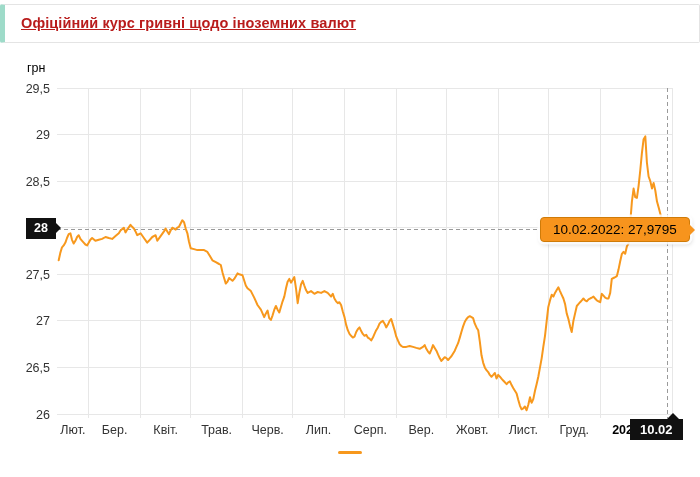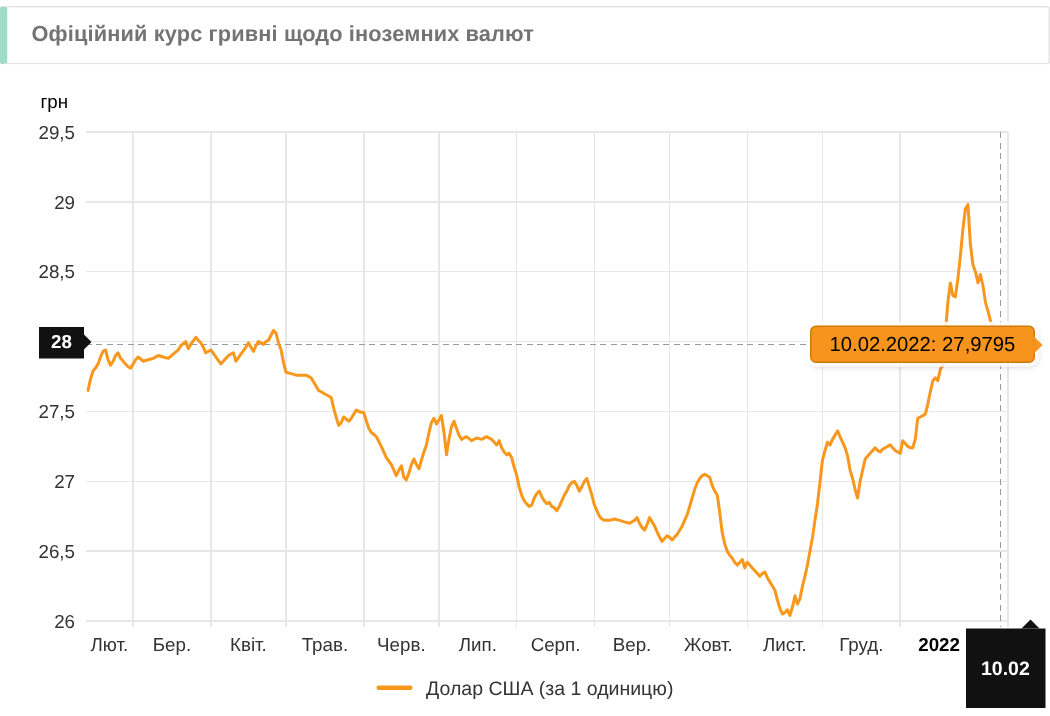--- a/index.html
+++ b/index.html
@@ -5,37 +5,37 @@
   html,body{margin:0;padding:0;}
   body{
     width:700px;height:477px;position:relative;overflow:hidden;
     background:#fff;font-family:"Liberation Sans",sans-serif;
   }
   .title-card{
     position:absolute;left:0;top:4px;right:0;background:#fff;
     border:1px solid #e4e4e4;border-left:5px solid #9edbc9;
     padding:10px 16px 11px 16px;box-sizing:border-box;border-radius:2px;
   }
-  .page-title{font-size:14.5px;font-weight:bold;color:#737373;letter-spacing:.1px;}
+  .page-title{font-size:14.5px;font-weight:bold;color:#b91c1c;letter-spacing:.1px;text-decoration:underline;}
   svg#plot{position:absolute;left:0;top:0;}
   .grid{stroke:#e7e7e7;stroke-width:1;shape-rendering:crispEdges;}
   .dash{stroke:#9a9a9a;stroke-width:1;stroke-dasharray:4 3;shape-rendering:crispEdges;}
   .ylabel,.xlabel{font-family:"Liberation Sans",sans-serif;font-size:12.5px;fill:#333;}
   .bold{font-weight:bold;fill:#000;}
   .unit-label{position:absolute;left:27px;top:61px;font-size:12.5px;color:#000000;}
   .badge{
     position:absolute;background:#111;color:#fff;font-size:12.5px;font-weight:bold;
     padding:4px 8px;line-height:1;white-space:nowrap;z-index:4;
   }
   .badge-y{left:26px;top:218px;}
   .badge-y::after{
     content:"";position:absolute;left:100%;top:50%;margin-top:-5px;
     border:5px solid transparent;border-left-color:#111;
   }
-  .badge-x{left:630px;top:419px;padding:20px 10px;font-size:13px;margin-left:14px;}
+  .badge-x{left:630px;top:419px;padding:4px 10px;font-size:13px;}
   .badge-x::before{
     content:"";position:absolute;right:4px;bottom:100%;
     border:6px solid transparent;border-bottom-color:#111;border-top-width:0;
   }
   .tooltip{
     position:absolute;left:540px;top:217px;z-index:3;
     background:#f7941d;border:1px solid #cf7b08;border-radius:4px;
     color:#000;font-size:13.5px;padding:4px 12px;white-space:nowrap;
     box-shadow:0 0 0 2.5px rgba(255,255,255,.85),1px 2px 5px rgba(0,0,0,.22);
   }
@@ -107,15 +107,14 @@
 
 <div class="badge badge-y">28</div>
 
 <div class="badge badge-x">10.02</div>
 
 <div class="tooltip">10.02.2022: 27,9795</div>
 
 <div class="legend">
   <span class="legend-item" style="display:flex;align-items:center;gap:9px;">
     <span class="legend-swatch" style="background: rgb(247, 152, 29);"></span>
-    <span class="legend-label">Долар США (за 1 одиницю)</span>
   </span>
 </div>
 
 </body></html>

